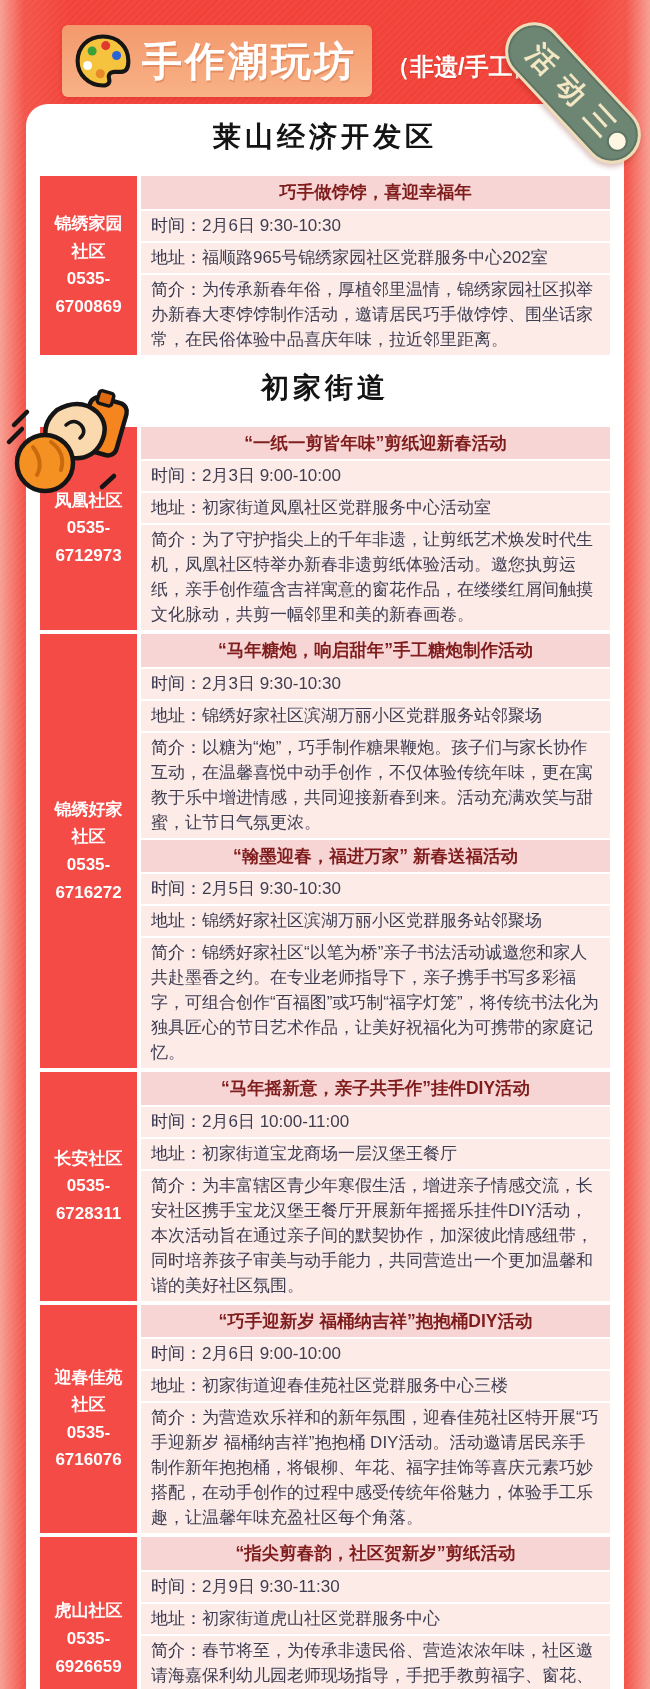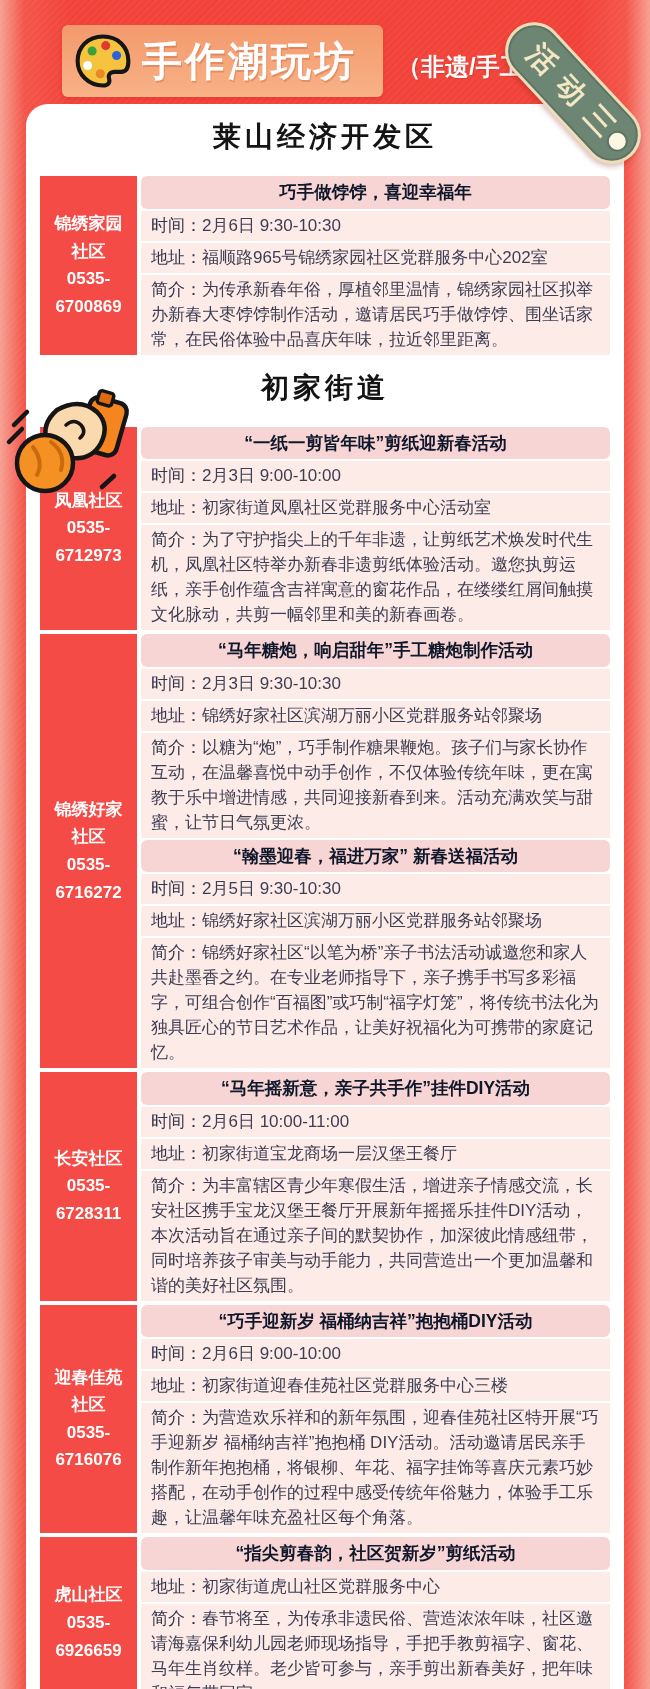--- a/index.html
+++ b/index.html
@@ -16,21 +16,21 @@
   .poster::before{ 
     content:""; position:absolute; inset:0; pointer-events:none;
     background:repeating-linear-gradient(135deg, rgba(255,255,255,.035) 0 2px, transparent 2px 5px);
   }
 
   
   .header { position:relative; height:104px; padding:25px 0 0 62px; display:flex; align-items:flex-start; z-index:3; }
   .title-pill{
     display:inline-flex; align-items:center; gap:10px;
     background:linear-gradient(180deg,#f3996d,#f8b286);
-    border-radius:6px; padding:7px 26px 7px 12px;
+    border-radius:6px; padding:7px 15px 7px 12px;
     box-shadow:0 2px 4px rgba(160,30,20,.18);
   }
   .title-pill h1{ font-size:40px; font-weight:900; color:#fff; letter-spacing:3px; line-height:1.2;
     text-shadow:1px 2px 0 rgba(170,60,20,.25); white-space:nowrap; }
   .palette{ width:58px; height:58px; flex:0 0 auto; }
   .header-sub{ color:#fff; font-size:24px; font-weight:700; margin:26px 0 0 14px; white-space:nowrap;
     text-shadow:1px 1px 0 rgba(170,40,20,.3); }
 
   
   .tag{
@@ -61,22 +61,22 @@
 
   
   .block{ display:flex; gap:4px; margin:0 2px 4px; }
   .block-left{
     flex:0 0 97px; background:#f44b47; color:#fff;
     display:flex; flex-direction:column; align-items:center; justify-content:center;
     font-size:17px; font-weight:700; line-height:1.62; text-align:center;
   }
   .block-right{ flex:1; display:flex; flex-direction:column; gap:2px; min-width:0; }
   .activity-title{
-    background:#f8d5d5; color:#0f172a; text-align:center;
-    font-size:17.5px; font-weight:700; padding:4px 4px; line-height:1.4;border-radius:6px;
+    background:#f8d5d5; color:#7f1d1d; text-align:center;
+    font-size:17.5px; font-weight:700; padding:4px 4px; line-height:1.4;
   }
   .info-row{
     background:#fdebe8; color:#3e3e52;
     font-size:17px; line-height:25px; padding:2px 10px 3px;
   }
   .info-label{ font-weight:400; color:#34344a; }
 </style>
 </head>
 <body>
 
@@ -197,20 +197,21 @@
             </div>
           </div>
           <div class="block">
             <div class="block-left">
               <div class="community-line">虎山社区</div>
               <div class="community-line">0535-</div>
               <div class="community-line">6926659</div>
             </div>
             <div class="block-right">
               <div class="activity-title">“指尖剪春韵，社区贺新岁”剪纸活动</div>
+              <div class="info-row"><span class="info-label">时间：</span><span class="info-text">2月9日 9:30-11:30</span></div>
               <div class="info-row"><span class="info-label">地址：</span><span class="info-text">初家街道虎山社区党群服务中心</span></div>
               <div class="info-row"><span class="info-label">简介：</span><span class="info-text">春节将至，为传承非遗民俗、营造浓浓年味，社区邀请海嘉保利幼儿园老师现场指导，手把手教剪福字、窗花、马年生肖纹样。老少皆可参与，亲手剪出新春美好，把年味和福气带回家。</span></div>
             </div>
           </div>
         </section>
       </div>
   </div>
 </div>
 
 </body></html>

